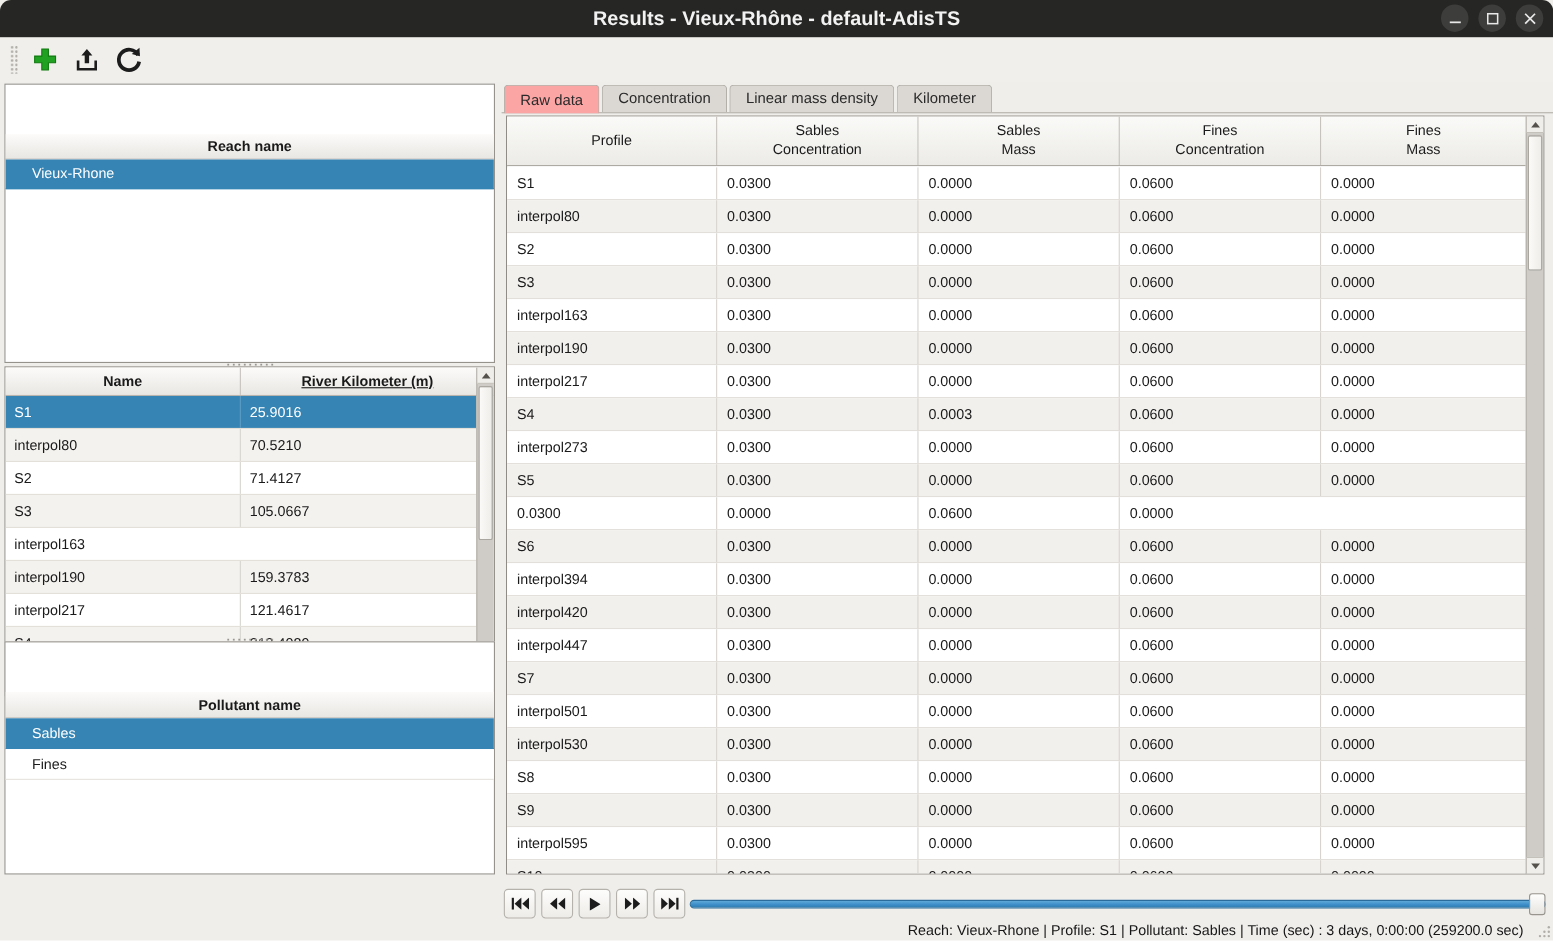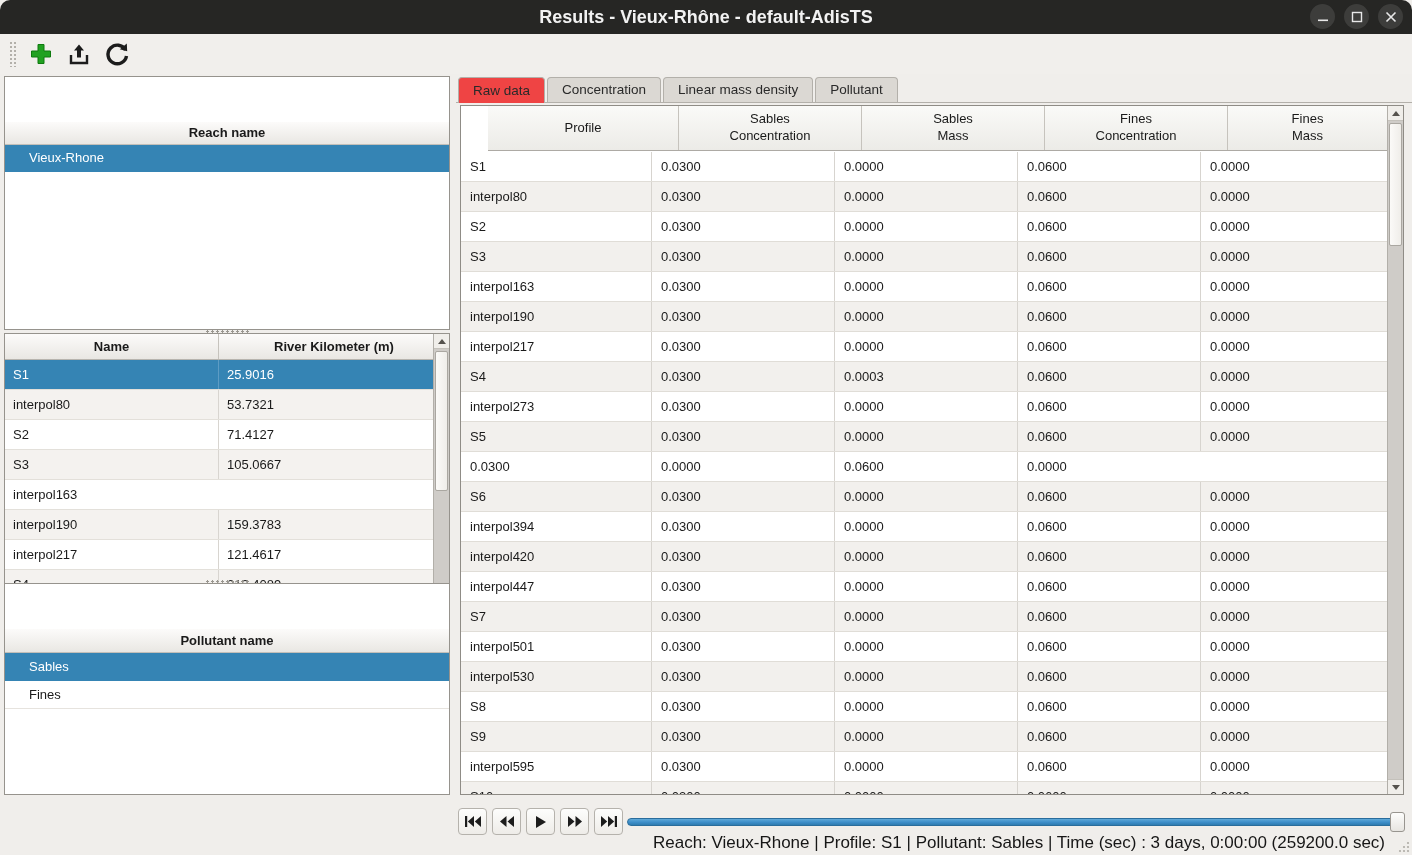--- a/index.html
+++ b/index.html
@@ -39,21 +39,21 @@
   #pollutant-panel { top:583px; height:212px; }
   #pollutant-panel .panel-header { height:24px; line-height:23px; }
   .splitter { position:absolute; left:205px; width:44px; height:5px;
     background-image:radial-gradient(circle,#9a9790 1px,transparent 1.2px);
     background-size:5px 5px; cursor:row-resize; }
   
   .pt-header { display:grid; grid-template-columns:214px 1fr; height:26px;
     background:linear-gradient(#fcfbfa,#e9e7e3); border-bottom:1px solid #b7b4ae; }
   .pt-header > div { font-weight:bold; font-size:13px; text-align:center; line-height:25px;
     border-right:1px solid #c6c3bd; }
-  .pt-header > div:last-child { border-right:none; }
+  .pt-header > div:last-child { border-right:none;text-decoration:underline; }
   .pt-body { position:absolute; top:26px; left:0; right:16px; bottom:0; overflow:hidden; }
   .pt-row { display:grid; grid-template-columns:214px 1fr; height:30px; background:#fff;
     border-bottom:1px solid #e3e0da; cursor:pointer; }
   .pt-row:nth-child(even) { background:#f4f2ef; }
   .pt-row > div { font-size:13px; line-height:29px; padding-left:8px; border-right:1px solid #d8d5d0; }
   .pt-row > div:last-child { border-right:none; }
   .pt-row.selected { background:var(--selection); }
   .pt-row.selected > div { color:#fff; border-right-color:#5d9cc4; }
   
   .vscroll { position:absolute; top:0; right:0; bottom:0; width:16px;
@@ -66,26 +66,26 @@
     border-bottom:5px solid #55524d; }
   .tri-down { width:0; height:0; border-left:4px solid transparent; border-right:4px solid transparent;
     border-top:5px solid #55524d; }
   .vs-thumb { position:absolute; left:1px; right:1px; background:linear-gradient(90deg,#fbfaf8,#efede9);
     border:1px solid #aaa7a1; border-radius:2px; cursor:grab; }
   
   .tabbar { position:absolute; left:458px; top:76px; right:2px; height:26px; display:flex; align-items:flex-end; }
   .tab { height:25px; line-height:24px; padding:0 14px; font-size:13.5px; background:#dbd8d3;
     border:1px solid #b3b0aa; border-bottom:none; border-radius:4px 4px 0 0; margin-right:2px;
     color:#2a2a2a; cursor:pointer; position:relative; }
-  .tab.active { background:#ef4444; height:26px; line-height:26px; z-index:3; margin-bottom:-1px; }
+  .tab.active { background:#fca5a5; height:26px; line-height:26px; z-index:3; margin-bottom:-1px; }
   .tab-pane { position:absolute; left:456px; top:102px; right:0; height:698px;
     border-top:1px solid #b3b0aa; }
   
   .rtable { position:absolute; left:460px; top:105px; width:944px; height:690px;
-    background:#fff; border:1px solid #8f8c86;padding-left:27px; }
+    background:#fff; border:1px solid #8f8c86; }
   .rt-header { display:grid; grid-template-columns:191px 183px 183px 183px 1fr; height:45px;
     margin-right:16px; background:linear-gradient(#fafaf8,#ecebe7); border-bottom:1px solid #adaaa4; }
   .rt-header > div { font-size:13px; text-align:center; display:flex; align-items:center;
     justify-content:center; white-space:pre-line; line-height:1.3; border-right:1px solid #c6c3bd; }
   .rt-header > div:last-child { border-right:none; }
   .rt-body { position:absolute; top:46px; left:0; right:16px; bottom:0; overflow:hidden; }
   .rt-row { display:grid; grid-template-columns:191px 183px 183px 183px 1fr; height:30px;
     background:#fff; border-bottom:1px solid #e0ddd7; cursor:pointer; }
   .rt-row:nth-child(even) { background:#f2f0ed; }
   .rt-row > div { font-size:13px; line-height:29px; padding-left:9px; border-right:1px solid #d7d4cf; }
@@ -96,21 +96,21 @@
     background:linear-gradient(#fdfdfc,#eeece8); display:flex; align-items:center;
     justify-content:center; cursor:pointer; }
   .slider-track { position:absolute; left:627px; right:7px; top:818px; height:8px;
     background:linear-gradient(#5fa9d8,var(--slider-blue) 55%,#2f7cb0); border:1px solid #2a6d9c;
     border-radius:4px; cursor:pointer; }
   .slider-handle { position:absolute; right:7px; top:812px; width:15px; height:20px;
     background:linear-gradient(#fdfdfc,#e7e5e1); border:1px solid #98958f; border-radius:3px;
     cursor:grab; }
   
   .statusbar { position:absolute; left:0; right:0; bottom:0; height:17px; }
-  .status-text { position:absolute; right:27px; bottom:2px; font-size:17px; color:#161616; }
+  .status-text { position:absolute; right:27px; bottom:2px; font-size:13px; color:#161616; }
   .resize-grip { position:absolute; right:2px; bottom:2px; }
 </style>
 </head>
 <body>
 
 <div class="titlebar">
   <div class="title-text">Results - Vieux-Rhône - default-AdisTS</div>
   <div class="win-controls">
     <div class="win-btn">
       <svg width="12" height="12" viewBox="0 0 12 12">
@@ -165,21 +165,21 @@
     <div>Name</div>
     <div>River Kilometer (m)</div>
   </div>
   <div class="pt-body" id="profiles-body">
       <div class="pt-row selected">
         <div>S1</div>
         <div>25.9016</div>
       </div>
       <div class="pt-row">
         <div>interpol80</div>
-        <div>53.7321</div>
+        <div>70.5210</div>
       </div>
       <div class="pt-row">
         <div>S2</div>
         <div>71.4127</div>
       </div>
       <div class="pt-row">
         <div>S3</div>
         <div>105.0667</div>
       </div>
       <div class="pt-row">
@@ -216,21 +216,21 @@
   <div id="pollutant-list">
       <div class="list-item selected">Sables</div>
       <div class="list-item">Fines</div>
     </div>
 </div>
 
 <div class="tabbar" id="tabbar">
     <div class="tab active">Raw data</div>
     <div class="tab">Concentration</div>
     <div class="tab">Linear mass density</div>
-    <div class="tab">Pollutant</div>
+    <div class="tab">Kilometer</div>
   </div>
 <div class="tab-pane"></div>
 
 <div class="rtable">
   <div class="rt-header">
     <div>Profile</div>
     <div>Sables
 Concentration</div>
     <div>Sables
 Mass</div>

